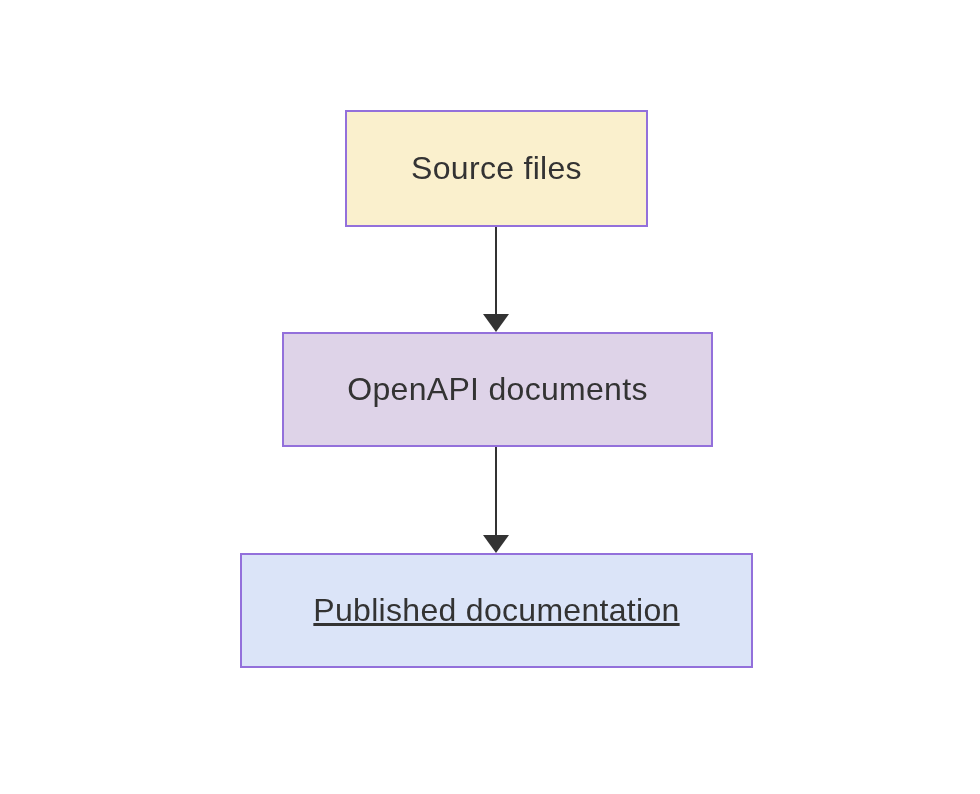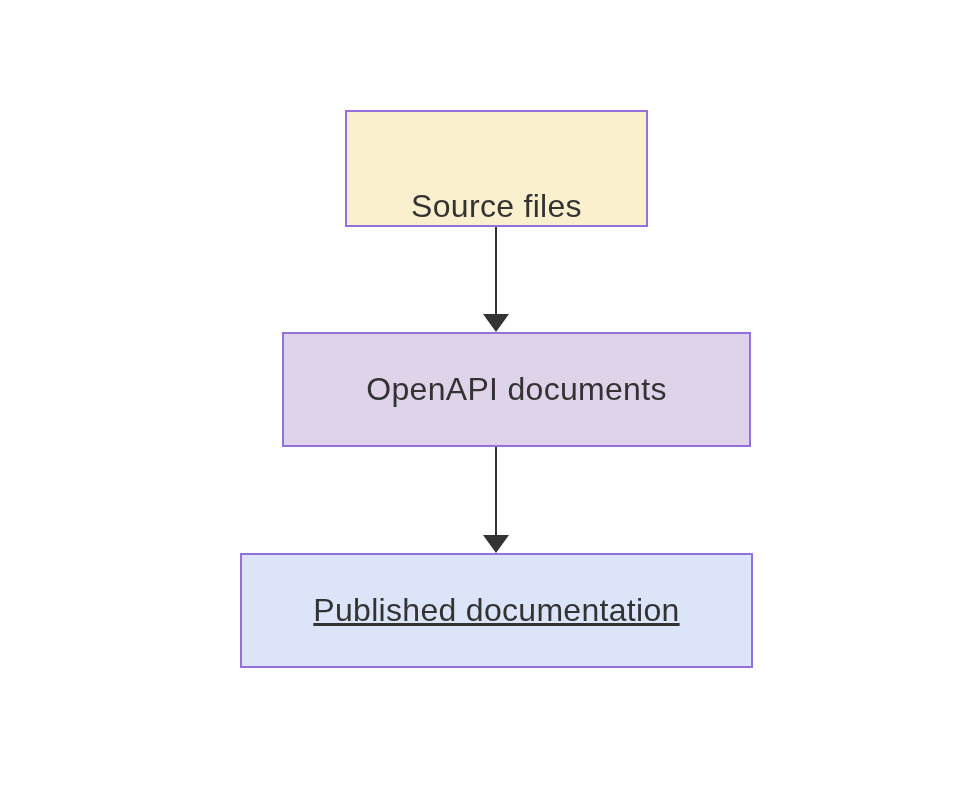--- a/index.html
+++ b/index.html
@@ -29,21 +29,21 @@
   }
   .node-source {
     left: 345px;
     top: 110px;
     width: 303px;
     height: 117px;
   }
   .node-openapi {
     left: 282px;
     top: 332px;
-    width: 469px;
+    width: 431px;
     height: 115px;
   }
   .node-published {
     left: 240px;
     top: 553px;
     width: 513px;
     height: 115px;
   }
   .edge-line {
     position: absolute;
@@ -75,21 +75,21 @@
   .edge-head-2 {
     left: 483px;
     top: 535px;
   }
 </style>
 </head>
 <body>
 
 <div class="canvas">
 
-  <div class="node node-source" style="background: rgb(250, 240, 205); border-color: rgb(147, 112, 219); color: rgb(51, 51, 51); align-items: flex-end;">
+  <div class="node node-source" style="background: rgb(250, 240, 205); border-color: rgb(147, 112, 219); color: rgb(51, 51, 51);">
     <span>Source files</span>
   </div>
 
   <div class="edge-line edge-line-1"></div>
   <div class="edge-head edge-head-1"></div>
 
   <div class="node node-openapi" style="background: rgb(222, 211, 232); border-color: rgb(147, 112, 219); color: rgb(51, 51, 51);">
     <span>OpenAPI documents</span>
   </div>
 

